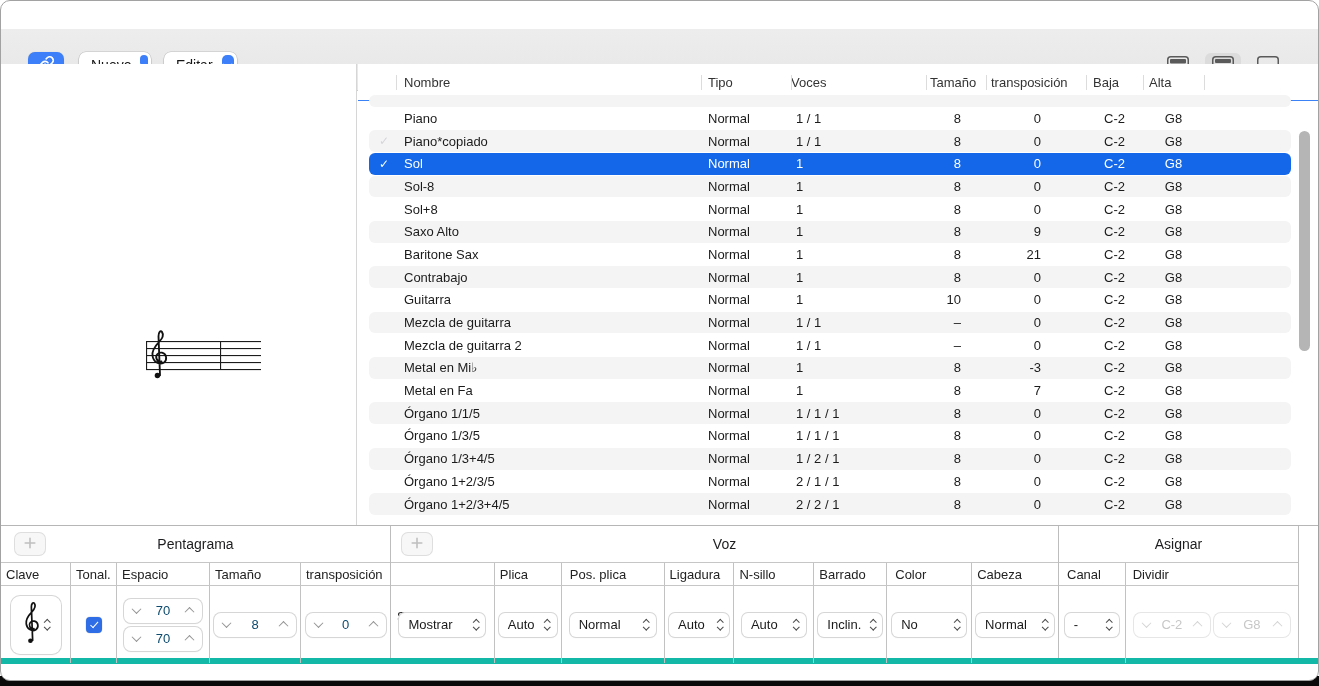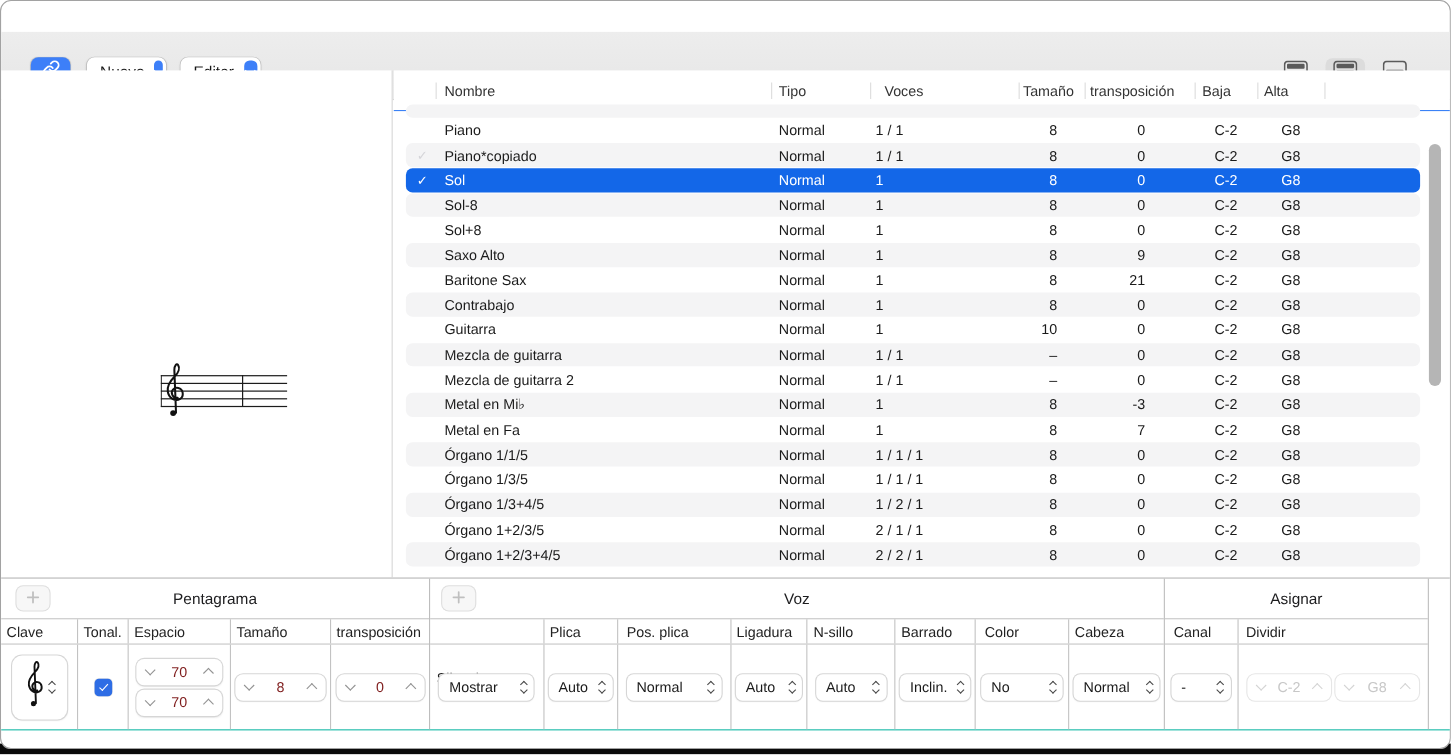--- a/index.html
+++ b/index.html
@@ -31,21 +31,21 @@
                 border-right:1px solid #d6d6d6; }
   .staff { position:absolute; left:145px; top:262px; }
   .table-panel { position:absolute; left:357px; top:63px; width:962px; height:461px; background:#fff; }
 
   
   .thead { position:absolute; left:0; top:0; width:100%; height:37px; border-bottom:1px solid #3b82f6;
            display:grid; grid-template-columns:38px 305px 90px 135px 60px 100px 57px 61px 1fr;
            align-items:center; font-size:13px; color:#333; }
   .hc { position:relative; height:100%; display:flex; align-items:center; }
   .hc.divl::before { content:""; position:absolute; left:0; top:11px; height:15px; border-left:1px solid #dcdcdc; }
-  .hc.nombre{padding-left:8px}.hc.tipo{padding-left:7px}.hc.voces{padding-left:13px}
+  .hc.nombre{padding-left:8px}.hc.tipo{padding-left:7px}.hc.voces{padding-left:0}
   .hc.tamano{padding-left:4px}.hc.transp{padding-left:5px}.hc.baja{padding-left:7px}.hc.alta{padding-left:6px}
   .rows { position:absolute; left:0; top:37px; width:100%; }
   .trow-partial { position:relative; height:6px; }
   .trow-partial::before { content:""; position:absolute; left:11px; right:29px; top:-6px; bottom:0;
                           background:#f4f4f5; border-radius:6px; }
   .trow { position:relative; height:22.7px; display:grid;
           grid-template-columns:38px 305px 90px 135px 60px 100px 57px 61px 1fr;
           align-items:center; font-size:13px; color:#1b1b1b; }
   .trow::before { content:""; position:absolute; left:11px; right:29px; top:0.5px; bottom:0.5px; border-radius:6px; }
   .trow.alt::before { background:#f4f4f5; }
@@ -56,40 +56,40 @@
   .tc.check.faint { color:#d5d5d9; }
   .trow.sel .tc.check { color:#fff; }
   .tc.name{padding-left:8px}.tc.tipo{padding-left:7px}.tc.voces{padding-left:5px}
   .tc.tamano{text-align:right;padding-right:25px}.tc.transp{text-align:right;padding-right:45px}
   .tc.baja{text-align:center}.tc.alta{text-align:center}
   .vscroll { position:absolute; left:941px; top:67px; width:11px; height:220px; border-radius:5.5px;
              background:#b5b5b5; }
 
   
   .inspector { position:absolute; left:0; top:524px; width:1319px; height:139px; background:#fff;
-               border-top:1px solid #b6b6b6; border-bottom:1px solid #14b8a6; display:flex; }
+               border-top:1px solid #b6b6b6; border-bottom:6px solid #14b8a6; display:flex; }
   .isec { position:relative; height:100%; }
   .isec.bl { border-left:1px solid #bdbdbd; }
   .ititle { position:relative; height:36px; display:flex; align-items:center; justify-content:center;
             font-size:14px; color:#1d1d1f; }
   .plusbtn { position:absolute; left:14px; top:7px; width:30px; height:22px; border-radius:6px;
              background:#f7f7f7; box-shadow:0 0 0 1px #dedede; display:flex; align-items:center; justify-content:center; }
   .ihead { height:24px; border-top:1px solid #c6c6c6; border-bottom:1px solid #c6c6c6;
            display:flex; font-size:13px; color:#222; }
   .ihead .ic { height:100%; display:flex; align-items:center; padding-left:5px; white-space:nowrap; overflow:hidden; }
   .ibody { height:77px; display:flex; }
   .ibody .ic { height:100%; display:flex; flex-direction:column; align-items:center; justify-content:center; gap:4px; }
   .ic.bl { border-left:1px solid #c2c2c2; }
 
   .chv { display:inline-block; width:7px; height:7px; border-right:1.5px solid #939393; border-bottom:1.5px solid #939393; }
   .chv.down { transform:rotate(45deg) translate(-1px,-1px); }
   .chv.up { transform:rotate(-135deg) translate(-1px,-1px); }
   .stepper { height:24px; border-radius:7px; background:#fff;
              box-shadow:0 0 0 1px #d6d6d6, 0 1px 1.5px rgba(0,0,0,.07);
-             display:flex; align-items:center; justify-content:space-between; padding:0 9px; font-size:13px; color:#7f1d1d; }
+             display:flex; align-items:center; justify-content:space-between; padding:0 9px; font-size:13px; color:#0c4a6e; }
   .stepper .val { flex:1; text-align:center; }
   .stepper.disabled { color:#c7c7c7; box-shadow:0 0 0 1px #e6e6e6; }
   .stepper.disabled .chv { border-color:#d4d4d4; }
   .select { height:24px; border-radius:6px; background:#fff;
             box-shadow:0 0 0 1px #d6d6d6, 0 1px 1.5px rgba(0,0,0,.07);
             display:flex; align-items:center; justify-content:space-between; padding:0 7px 0 9px; font-size:13px; color:#1a1a1a; }
   .pp { display:flex; flex-direction:column; gap:3px; }
   .pp .chv { width:4.5px; height:4.5px; border-width:1.4px; border-color:#4a4a4a; }
   .clave-btn { width:50px; height:58px; border-radius:9px; background:#fff;
                box-shadow:0 0 0 1px #d6d6d6, 0 1px 1.5px rgba(0,0,0,.07);

